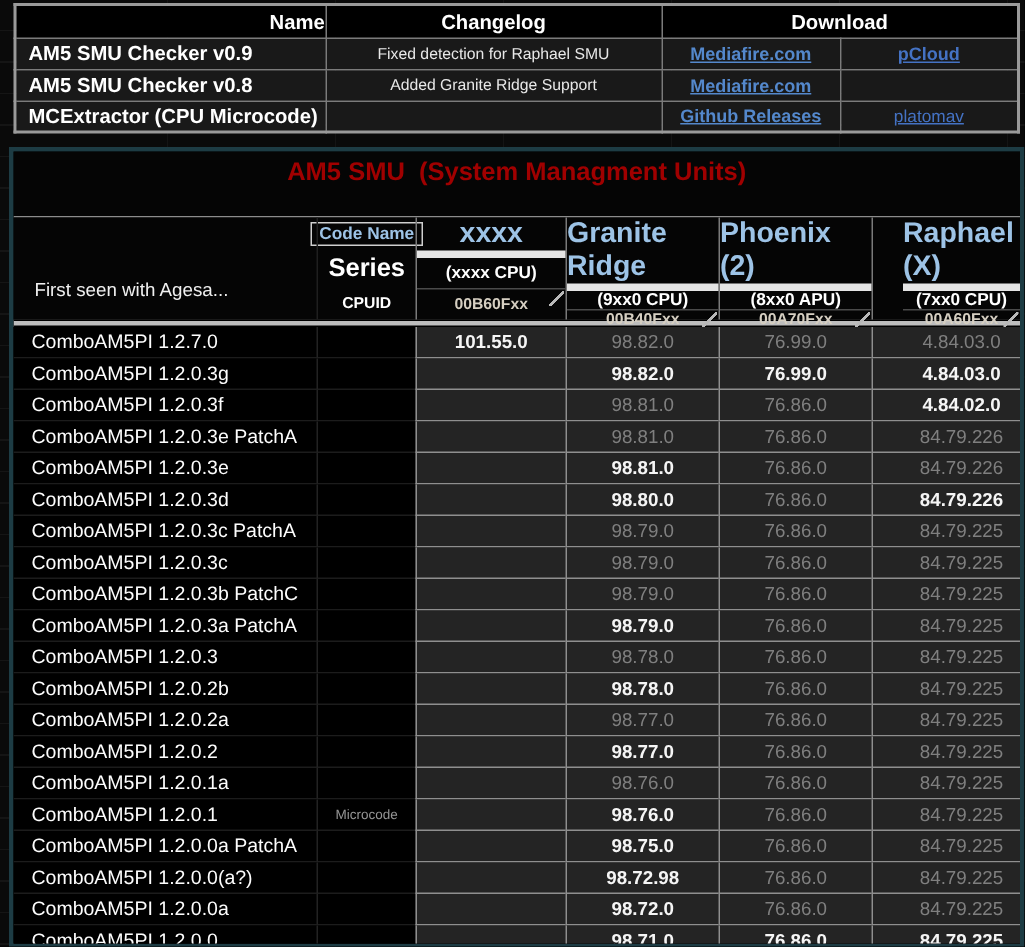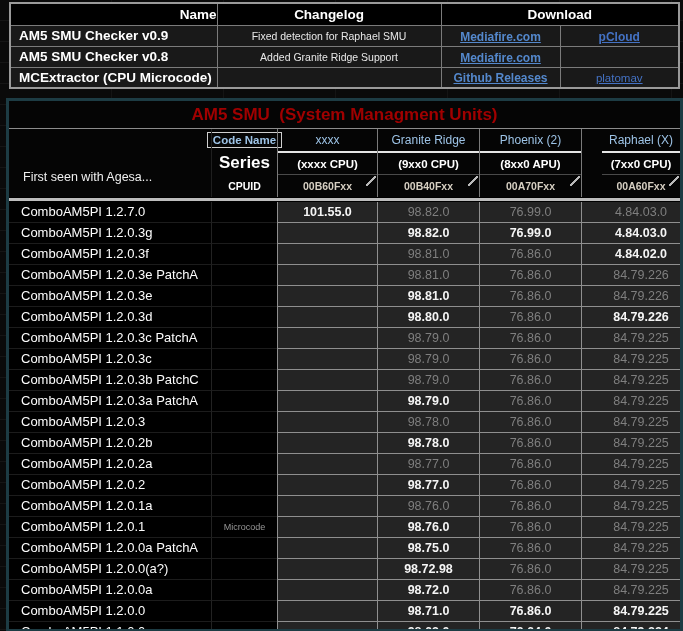--- a/index.html
+++ b/index.html
@@ -33,35 +33,35 @@
   .link-primary   { color:var(--link1,#5488cc); font-weight:bold; }
   .link-secondary { color:var(--link2,#4472c4); font-weight:bold; }
   .link-plain     { color:var(--link2,#4472c4); font-weight:normal; font-size:11.5px; }
 
   
   .smu {
     position:absolute; left:6px; top:98px; width:677px; height:534px;
     border:3px solid #1d3c44; background:#000; overflow:hidden;
   }
   .smu-title {
-    height:28px; line-height:28px; text-align:center; white-space:pre;
+    height:44px; line-height:28px; text-align:center; white-space:pre;
     color:var(--title-red,#a00000); font-size:17px; font-weight:bold;
     border-bottom:1px solid #8c8c8c; background:#050505;
   }
   .hdr { position:relative; height:68px; background:#050505; display:flex; }
   .hdr-left { width:203px; position:relative; border-right:1px solid #1f1f1f; }
   .first-seen { position:absolute; left:14px; bottom:13px; font-size:12.5px; color:#f0f0f0; white-space:nowrap; }
   .hdr-rowlabels { width:65px; display:flex; flex-direction:column; }
   .hdr-rowlabels > div { flex:1; display:flex; align-items:center; justify-content:center; }
   .rl-codename { padding:0 2px; }
   .rl-codename span { border:1px solid #cfcfcf; padding:1px 5px; color:var(--hdr-blue,#9dc3e6); font-weight:bold; font-size:11.5px; white-space:nowrap; }
   .rl-plain { color:#fff; font-weight:bold; font-size:17px; }
   .hdr-col { display:flex; flex-direction:column; border-left:1px solid #7a7a7a; }
   .hdr-col > div { flex:1; display:flex; align-items:center; justify-content:center; position:relative; }
-  .hc-name   { color:var(--hdr-blue,#9dc3e6); font-weight:normal; font-size:12px; border-bottom:2px solid #e5e5e5; }
+  .hc-name   { color:var(--hdr-blue,#9dc3e6); font-weight:bold; font-size:19px; border-bottom:5px solid #e5e5e5; }
   .hc-series { color:#fff; font-weight:bold; font-size:11.5px; border-bottom:1px solid #4a4a4a; }
   .hc-cpuid  { color:#d6cfc2; font-weight:bold; font-size:10.5px; }
   .w1{width:100px;} .w2{width:102px;} .w3{width:102px;} .w4{width:99px;padding-left:20px;}
   .notch {
     position:absolute; right:1px; top:1px; width:10px; height:10px;
     background:linear-gradient(to bottom right, transparent 44%, #b9b9b9 44%, #b9b9b9 58%, transparent 58%);
   }
   .hdr-band { height:5px; background:#bdbdbd; border-top:1px solid #000; border-bottom:1px solid #000; }
 
   

